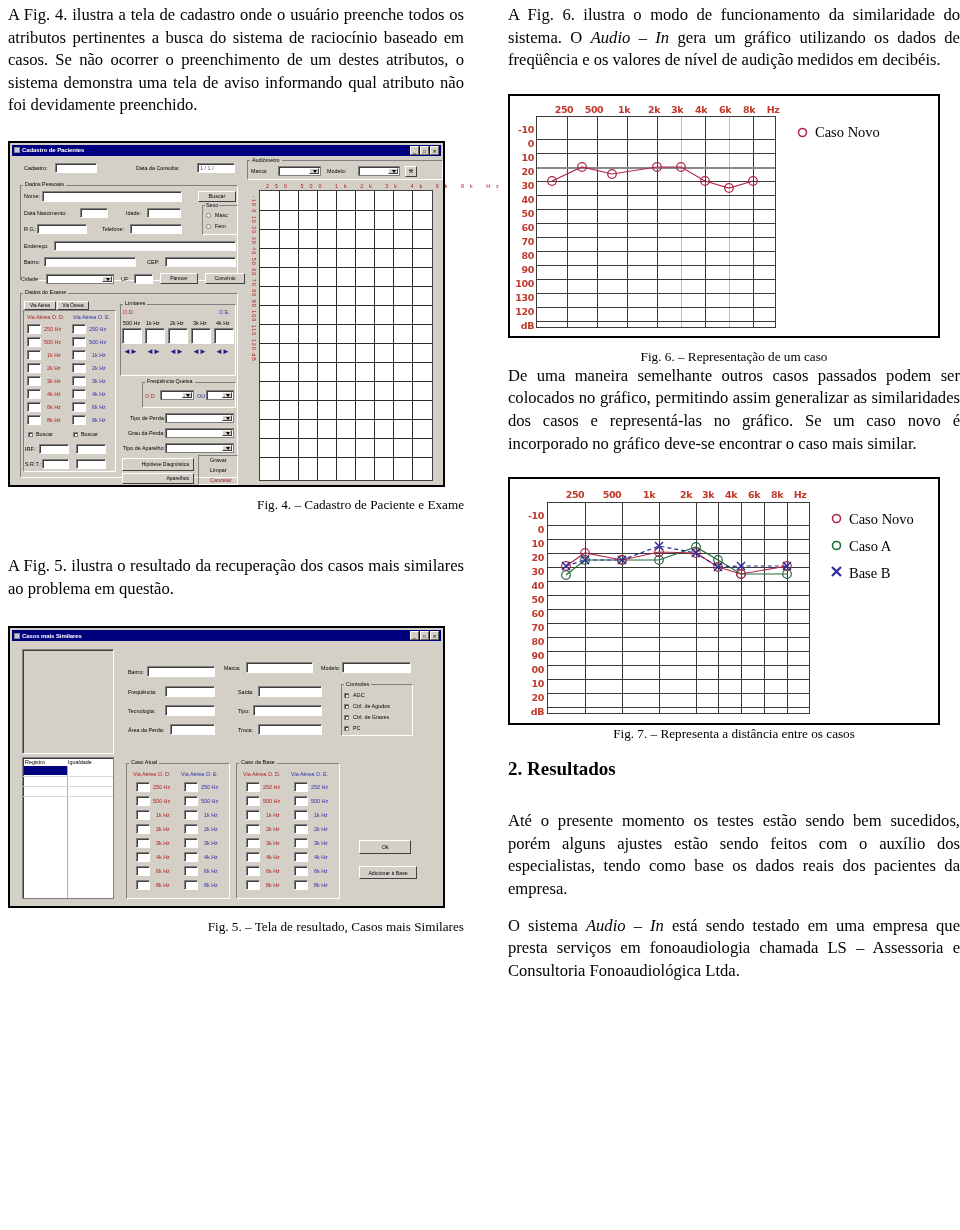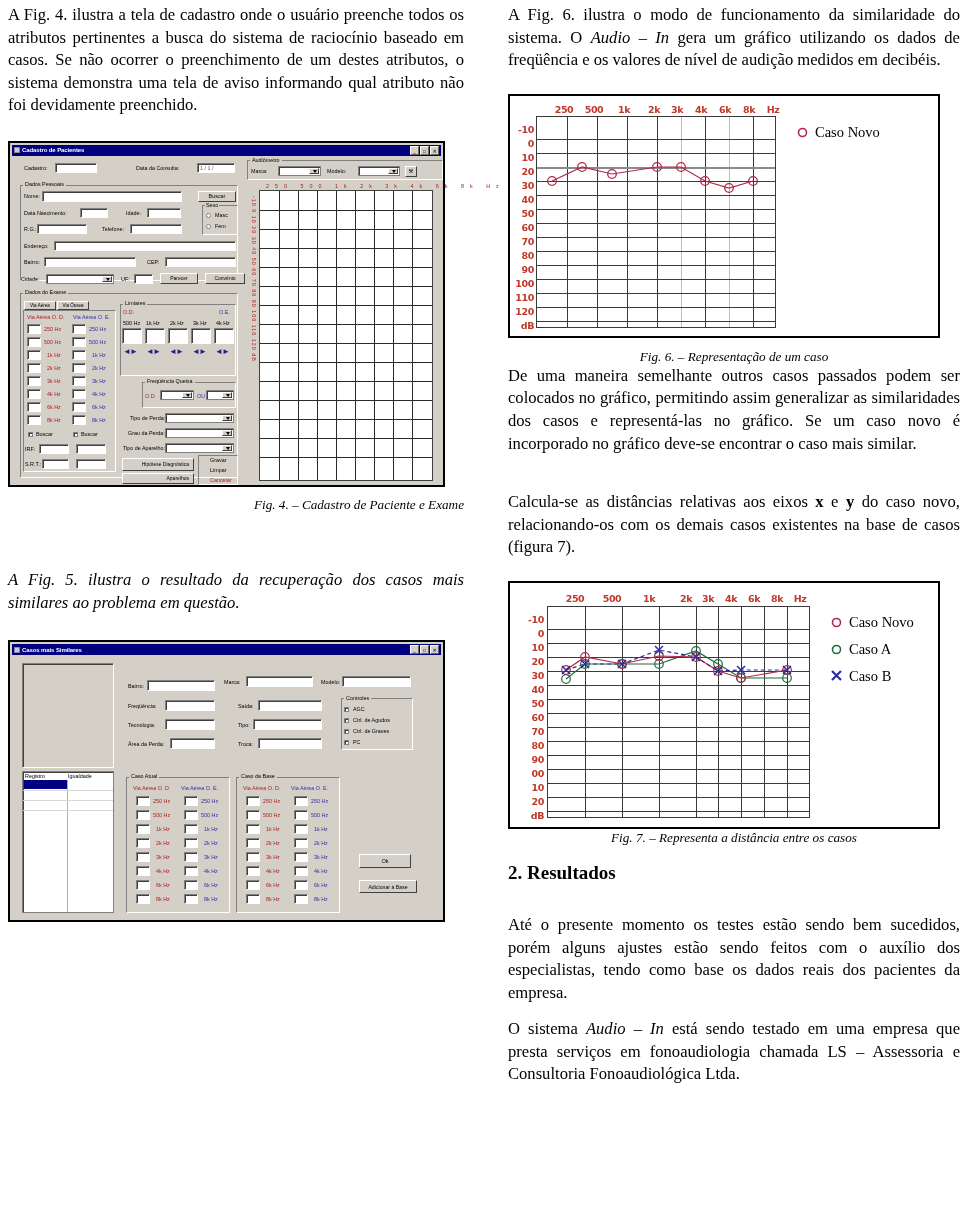--- a/index.html
+++ b/index.html
@@ -25,21 +25,20 @@
     text-justify:inter-word;
   }
   .it { font-style:italic; }
   .bo { font-weight:bold; }
 
   .caption {
     font-size:13.2px;
     text-align:center;
     margin:7px 0 0 0;
     line-height:1.3;
-    font-style:italic;
   }
   .caption.left-ind { text-align:right; padding-left:22px; }
 
   h2.sec {
     font-size:19px;
     font-weight:bold;
     margin:16px 0 14px 0;
   }
 
   
@@ -370,21 +369,21 @@
             <i class="gh" style="top:266px;"></i>
         </span>
         <span class="lbl red" style="left:256px;top:27px;letter-spacing:6px;">250 500 1k 2k 3k 4k 6k 8k Hz</span>
         <span class="lbl red" style="left:240px;top:40px;writing-mode:vertical-rl;line-height:1.1;letter-spacing:1px;">-10 0 10 20 30 40 50 60 70 80 90 100 110 120 dB</span>
       </div>
     </div>
 
     <p class="caption left-ind" style="margin-top:9px;">Fig. 4. – Cadastro de Paciente e Exame</p>
 
 
-    <p class="body" style="margin-top:56px;font-style:italic;">A Fig. 5. ilustra o resultado da recuperação dos casos mais similares ao problema em questão.</p>
+    <p class="body" style="margin-top:42px;">A Fig. 5. ilustra o resultado da recuperação dos casos mais similares ao problema em questão.</p>
 
     <div class="win" style="width:437px;height:282px;margin-top:26px;">
       <div class="win-title">
         <span class="tico"></span>
         <span class="tt">Casos mais Similares</span>
         <span class="tbtns">
           <span class="tbtn">_</span>
           <span class="tbtn">□</span>
           <span class="tbtn">✕</span>
         </span>
@@ -513,20 +512,21 @@
         <span class="fld" style="left:284px;top:225px;width:14px;height:10px;"></span>
         <span class="lbl blue" style="left:304px;top:227px;">6k Hz</span>
         <span class="fld" style="left:284px;top:239px;width:14px;height:10px;"></span>
         <span class="lbl blue" style="left:304px;top:241px;">8k Hz</span>
 
         <span class="btn" style="left:349px;top:199px;width:52px;height:14px;font-size:5.6px;">Ok</span>
         <span class="btn" style="left:349px;top:225px;width:58px;height:13px;font-size:5.2px;">Adicionar à Base</span>
       </div>
     </div>
 
+    <p class="caption left-ind" style="margin-top:10px;">Fig. 5. – Tela de resultado, Casos mais Similares</p>
   </div>
 
   <div class="col-right">
 
     <p class="body"><span>A Fig. 6. ilustra o modo de funcionamento da similaridade do sistema. O </span><span class="it">Audio – In</span><span> gera um gráfico utilizando os dados de freqüência e os valores de nível de audição medidos em decibéis.</span></p>
 
     <div class="fig-box" style="width:432px;height:244px;margin-top:22px;">
       <div class="audio-wrap" style="width:100%;height:100%;">
 
         <span class="ag-xlab" style="left:39px;top:8px;width:30px;">250</span>
@@ -544,21 +544,21 @@
         <span class="ag-ylab" style="left:2px;top:56px;width:22px;">10</span>
         <span class="ag-ylab" style="left:2px;top:70px;width:22px;">20</span>
         <span class="ag-ylab" style="left:2px;top:84px;width:22px;">30</span>
         <span class="ag-ylab" style="left:2px;top:98px;width:22px;">40</span>
         <span class="ag-ylab" style="left:2px;top:112px;width:22px;">50</span>
         <span class="ag-ylab" style="left:2px;top:126px;width:22px;">60</span>
         <span class="ag-ylab" style="left:2px;top:140px;width:22px;">70</span>
         <span class="ag-ylab" style="left:2px;top:154px;width:22px;">80</span>
         <span class="ag-ylab" style="left:2px;top:168px;width:22px;">90</span>
         <span class="ag-ylab" style="left:2px;top:182px;width:22px;">100</span>
-        <span class="ag-ylab" style="left:2px;top:196px;width:22px;">110</span>
+        <span class="ag-ylab" style="left:2px;top:196px;width:22px;">130</span>
         <span class="ag-ylab" style="left:2px;top:210px;width:22px;">120</span>
         <span class="ag-ylab" style="left:2px;top:224px;width:22px;">dB</span>
 
         <div class="ag-plot" style="left:26px;top:20px;width:240px;height:212px;border:1px solid #3a3a3a;">
           <i class="vline" style="left:30px;"></i>
             <i class="vline" style="left:60px;"></i>
           <i class="vline" style="left:90px;"></i>
             <i class="vline" style="left:120px;"></i>
           <i class="vline minor" style="left:144px;"></i>
           <i class="vline" style="left:168px;"></i>
@@ -604,21 +604,20 @@
             <span class="tx">Caso Novo</span>
           </div>
         </div>
       </div>
     </div>
 
     <p class="caption" style="margin-top:10px;">Fig. 6. – Representação de um caso</p>
 
     <p class="body" style="">De uma maneira semelhante outros casos passados podem ser colocados no gráfico, permitindo assim generalizar as similaridades dos casos e representá-las no gráfico. Se um caso novo é incorporado no gráfico deve-se encontrar o caso mais similar.</p>
 
-    <p class="body" style="margin-top:36px;"><span>Calcula-se as distâncias relativas aos eixos </span><span class="bo">x</span><span> e </span><span class="bo">y</span><span> do caso novo, relacionando-os com os demais casos existentes na base de casos (figura 7).</span></p>
 
     <div class="fig-box" style="width:432px;height:248px;margin-top:22px;">
       <div class="audio-wrap" style="width:100%;height:100%;">
         <span class="ag-xlab" style="left:50px;top:10px;width:30px;">250</span>
         <span class="ag-xlab" style="left:87px;top:10px;width:30px;">500</span>
         <span class="ag-xlab" style="left:124px;top:10px;width:30px;">1k</span>
         <span class="ag-xlab" style="left:161px;top:10px;width:30px;">2k</span>
         <span class="ag-xlab" style="left:183px;top:10px;width:30px;">3k</span>
         <span class="ag-xlab" style="left:206px;top:10px;width:30px;">4k</span>
         <span class="ag-xlab" style="left:229px;top:10px;width:30px;">6k</span>
@@ -722,21 +721,21 @@
                 </svg>
             </span>
             <span class="tx">Caso A</span>
           </div>
           <div class="row">
             <span class="mk">
               <svg width="13" height="13">
                   <path d="M2,2 L11,11 M11,2 L2,11" stroke="#2c2c9c" stroke-width="2.2"></path>
                 </svg>
             </span>
-            <span class="tx">Caso B</span>
+            <span class="tx">Base B</span>
           </div>
         </div>
       </div>
     </div>
 
     <p class="caption" style="margin-top:0;">Fig. 7. – Representa a distância entre os casos</p>
 
     <h2 class="sec">2. Resultados</h2>
 
     <p class="body" style="margin-top:30px;">Até o presente momento os testes estão sendo bem sucedidos, porém alguns ajustes estão sendo feitos com o auxílio dos especialistas, tendo como base os dados reais dos pacientes da empresa.</p>

